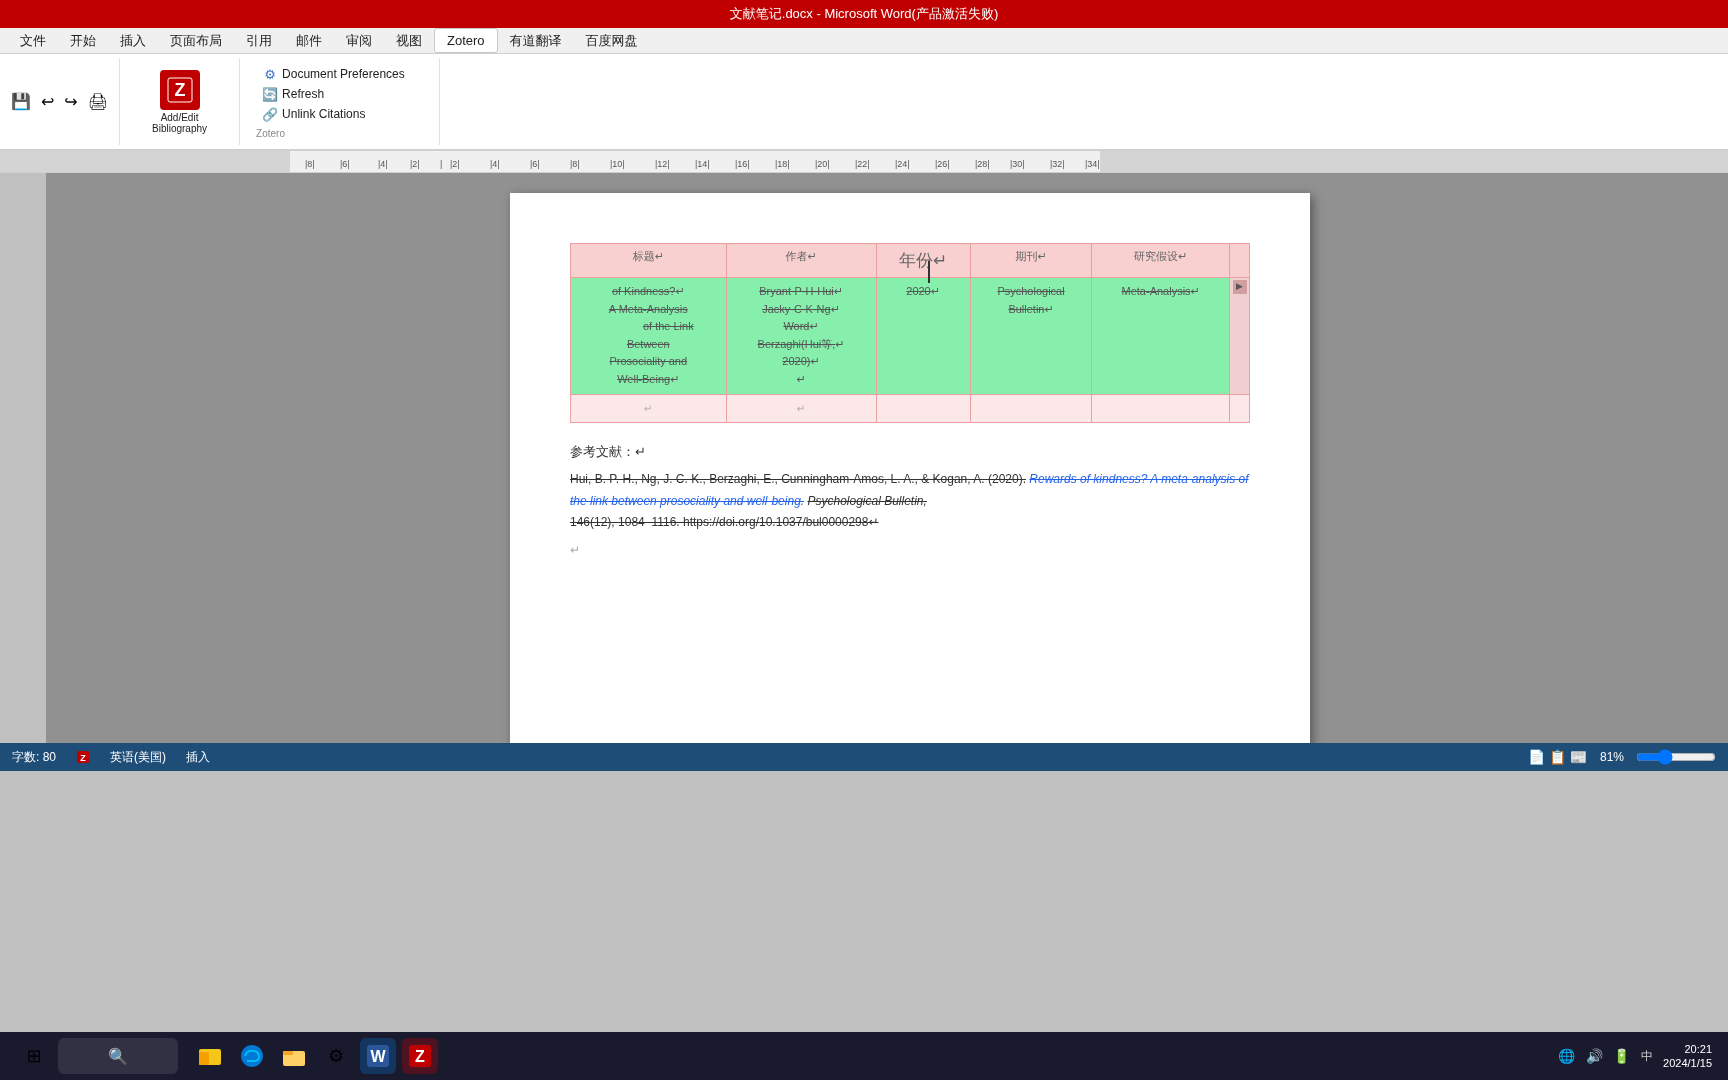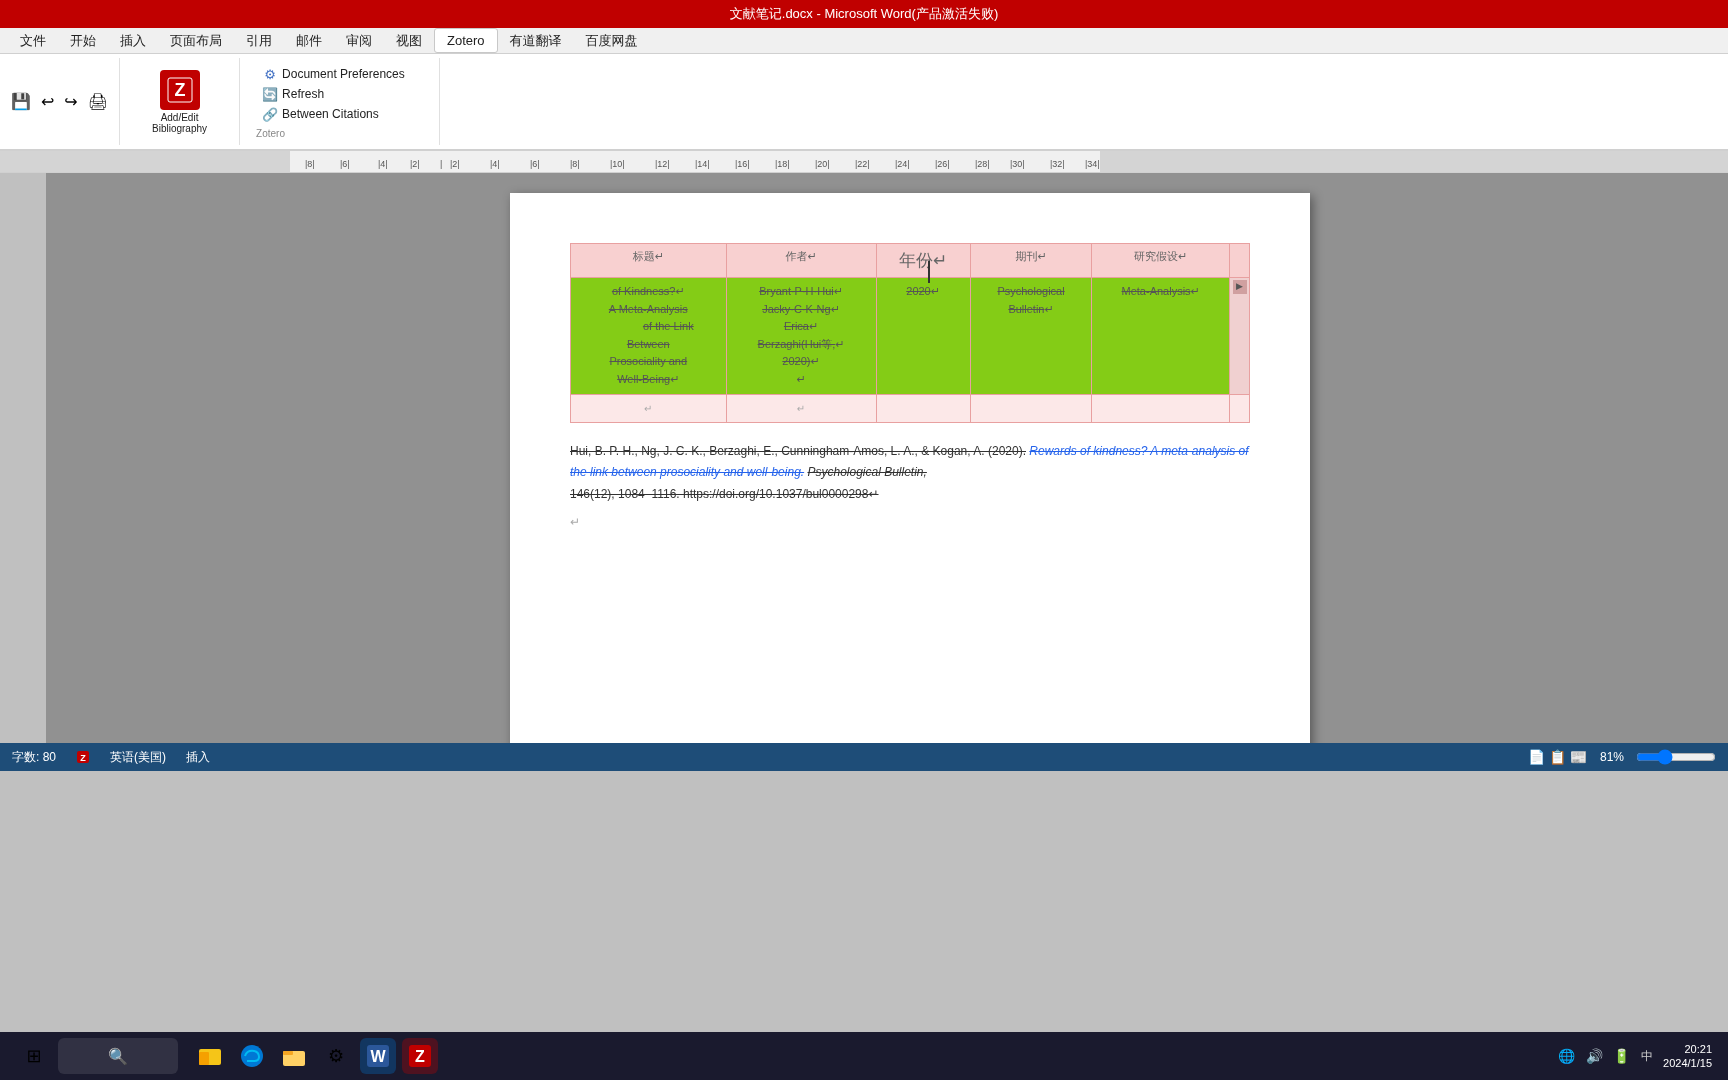--- a/index.html
+++ b/index.html
@@ -157,21 +157,21 @@
       vertical-align: top;
     }
 
     .doc-table thead th {
       background: #f8d0d0;
       font-weight: normal;
       color: #666;
     }
 
     .doc-table tbody td {
-      background: #84cc16;
+      background: #86efac;
       color: #555;
       font-size: 11.5px;
       line-height: 1.5;
     }
 
     
     .ref-section {
       font-size: 12.5px;
       color: #333;
       line-height: 1.7;
@@ -293,21 +293,21 @@
     <div class="ribbon-small-btn">
       <span class="ribbon-small-icon" style="color:#4472c4;">⚙</span>
       <span style="font-size:12px;">Document Preferences</span>
     </div>
     <div class="ribbon-small-btn">
       <span class="ribbon-small-icon" style="color:#4472c4;">🔄</span>
       <span style="font-size:12px;">Refresh</span>
     </div>
     <div class="ribbon-small-btn">
       <span class="ribbon-small-icon" style="color:#4472c4;">🔗</span>
-      <span style="font-size:12px;">Between Citations</span>
+      <span style="font-size:12px;">Unlink Citations</span>
     </div>
     <div style="font-size:10px; color:#888; margin-top:4px;">Zotero</div>
   </div>
 </div>
 
 <div id="ruler">
   <div class="ruler-track" style="width:100%; height:100%; position:relative; background:#d4d4d4;">
     <div style="position:absolute; left:290px; width:810px; height:100%; background:#f0f0f0;"></div>
 
     <svg width="100%" height="22" style="position:absolute; top:0; left:0;">
@@ -366,21 +366,21 @@
               <span style="text-decoration:line-through;padding-left:40px;">of the Link</span><br>
               <span style="text-decoration:line-through;">Between</span><br>
               <span style="text-decoration:line-through;">Prosociality and</span><br>
               <span style="text-decoration:line-through;">Well-Being</span>↵
             </div>
           </td>
           <td>
             <div class="table-cell-text">
               <span style="text-decoration:line-through;">Bryant·P·H·Hui</span>↵<br>
               <span style="text-decoration:line-through;">Jacky·C·K·Ng</span>↵<br>
-              <span style="text-decoration:line-through;">Erica</span>↵<br>
+              <span style="text-decoration:line-through;">Word</span>↵<br>
               <span style="text-decoration:line-through;">Berzaghi(Hui等,</span>↵<br>
               <span style="text-decoration:line-through;">2020)</span>↵<br>↵
             </div>
           </td>
           <td>
             <div class="table-cell-text">
               <span style="text-decoration:line-through;">2020</span>↵
             </div>
           </td>
           <td>
@@ -403,20 +403,21 @@
           <td style="background:#fce8e8;"><span style="font-size:10px; color:#aaa;">↵</span></td>
           <td style="background:#fce8e8;"></td>
           <td style="background:#fce8e8;"></td>
           <td style="background:#fce8e8;"></td>
           <td style="background:#fce8e8;"></td>
         </tr>
       </tbody>
     </table>
 
     <div class="ref-section">
+      <div class="ref-label" style="font-size:13px; margin-bottom:6px;">参考文献：↵</div>
       <div style="font-size:12px; line-height:1.8; color:#333;">
         <span style="text-decoration:line-through;">Hui, B. P. H., Ng, J. C. K., </span><span style="text-decoration:line-through; font-weight:normal;">Berzaghi, E., Cunningham-Amos, L. A., &amp; Kogan, A. (2020).</span> <span style="text-decoration:line-through; font-style:italic; color:#2563eb;">Rewards of kindness? A meta-analysis of the link between prosociality and well-being.</span> <span style="text-decoration:line-through; font-style:italic;">Psychological Bulletin,</span>
         <br>
         <span style="text-decoration:line-through;">146(12), 1084–1116. https://doi.org/10.1037/bul0000298↵</span>
       </div>
       <div style="margin-top:6px; font-size:12px; color:#aaa;">↵</div>
     </div>
 
   </div>
 </div>

